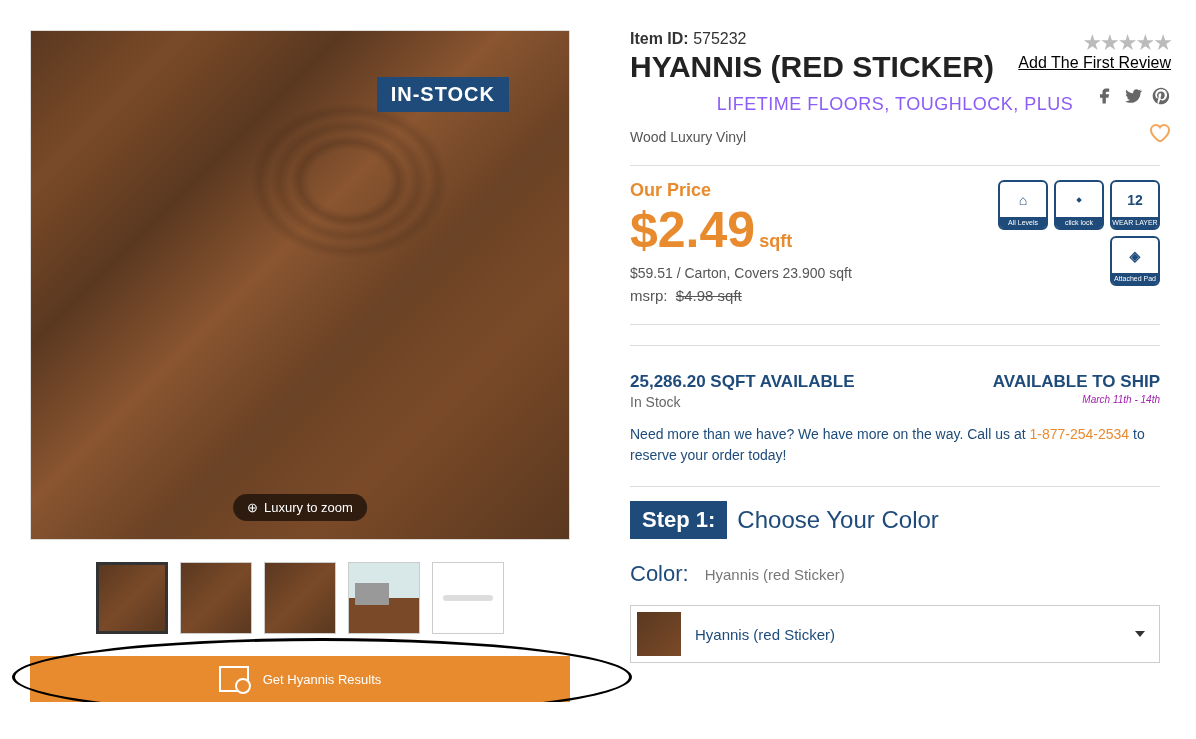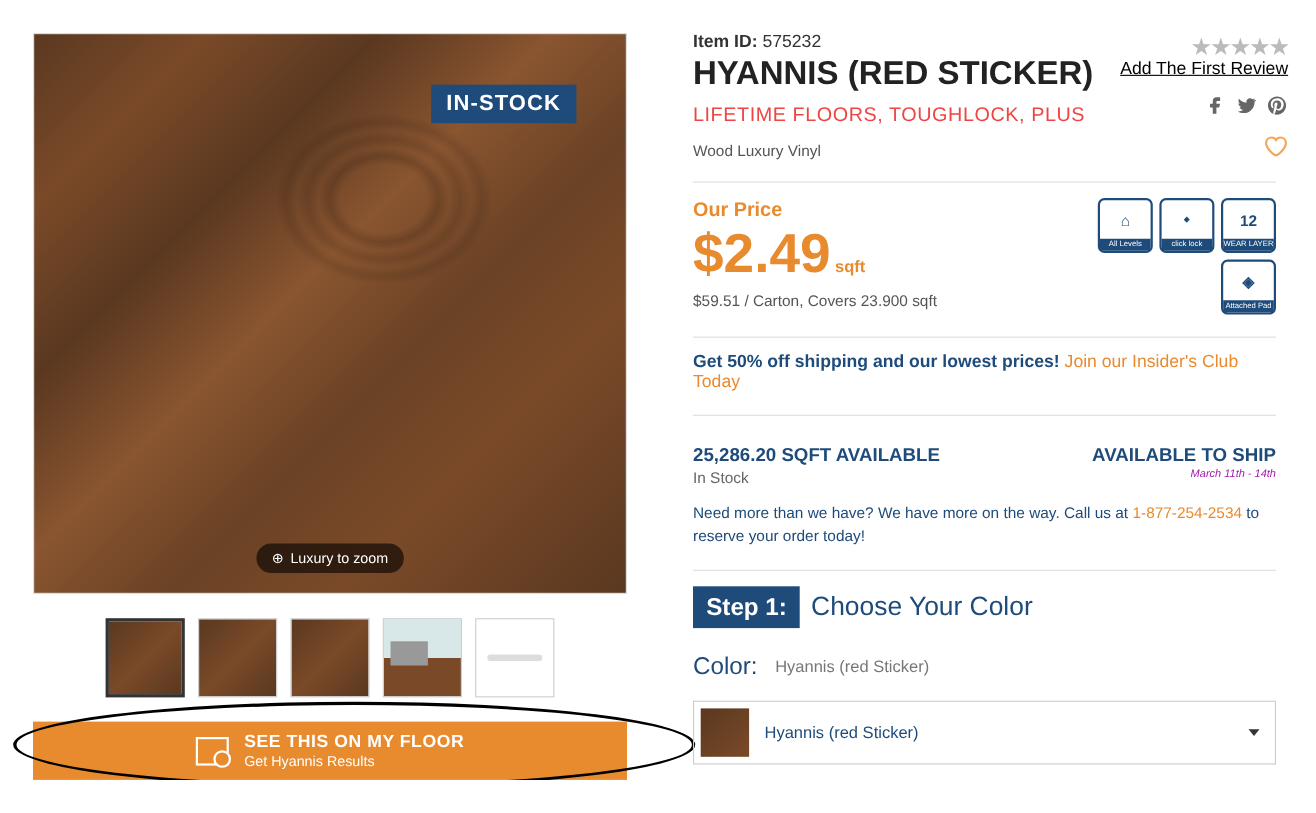--- a/index.html
+++ b/index.html
@@ -2,21 +2,21 @@
 <html><head>
 <meta charset="utf-8">
 <style>
 * { box-sizing: border-box; margin: 0; padding: 0; }
 body { font-family: "Helvetica Neue", Arial, sans-serif; color: #333; background: #fff; width: 1196px; }
 .container { display: flex; padding: 30px 30px 0 30px; gap: 60px; }
 .left-col { width: 540px; position: relative; }
 .right-col { width: 530px; }
 .product-image { width: 540px; height: 510px; position: relative; background: linear-gradient(135deg, #5a3820 0%, #7a4a28 15%, #5a3820 30%, #8a5530 45%, #6a4225 60%, #7a4a28 75%, #5a3820 100%); border: 1px solid #ddd; }
 .wood-swirl { position: absolute; top: 40px; right: 80px; width: 280px; height: 220px; border-radius: 50%; background: radial-gradient(ellipse, transparent 20%, rgba(0,0,0,0.15) 25%, transparent 30%, rgba(0,0,0,0.1) 35%, transparent 40%, rgba(0,0,0,0.1) 45%, transparent 50%); }
-.instock-badge { position: absolute; top: 46px; right: 45px; background: #1e4b7a; color: #fff; font-weight: bold; font-size: 20px; padding: 6px 14px; letter-spacing: 1px; }
+.instock-badge { position: absolute; top: 46px; right: 60px; background: #1e4b7a; color: #fff; font-weight: bold; font-size: 20px; padding: 6px 14px; letter-spacing: 1px; }
 .hover-zoom { position: absolute; bottom: 18px; left: 50%; transform: translateX(-50%); background: rgba(0,0,0,0.6); color: #fff; font-size: 13px; padding: 6px 14px; border-radius: 14px; display: flex; align-items: center; gap: 6px; }
 .hover-caption { text-align: center; font-size: 14px; color: #666; margin-top: 8px; }
 .thumbs { display: flex; gap: 12px; justify-content: center; margin-top: 22px; }
 .thumb { width: 72px; height: 72px; border: 1px solid #ccc; cursor: pointer; }
 .thumb.selected { border: 3px solid #333; }
 .thumb.wood { background: linear-gradient(135deg, #5a3820, #7a4a28, #5a3820); }
 .thumb.room { background: linear-gradient(180deg, #d8e8e8 50%, #7a4a28 50%); position: relative; }
 .thumb.room::after { content:""; position:absolute; left:6px; top:20px; width:34px; height:22px; background:#999; }
 .thumb.sample { background: #fff; display:flex; align-items:center; justify-content:center; }
 .thumb.sample::after { content:""; width:50px; height:6px; background:#ddd; border-radius:3px; }
@@ -24,34 +24,34 @@
 .cta-btn { width: 540px; background: #e88a2e; color: #fff; padding: 10px 0; display: flex; align-items: center; justify-content: center; gap: 14px; cursor: pointer; }
 .cta-icon { width: 30px; height: 26px; border: 2px solid #fff; position: relative; }
 .cta-icon::after { content:""; position:absolute; right:-4px; bottom:-4px; width:12px; height:12px; border:2px solid #fff; border-radius:50%; background:#e88a2e; }
 .cta-text-wrap { text-align: left; }
 .cta-line1 { font-size: 16px; font-weight: bold; letter-spacing: 0.5px; }
 .cta-line2 { font-size: 13px; }
 .circle-highlight { position:absolute; top:-18px; left:-18px; width:620px; height:78px; border:3px solid #000; border-radius:50%; pointer-events:none; }
 .item-id-row { font-size: 16px; }
 .item-id-label { font-weight: bold; }
 .product-title { font-size: 30px; font-weight: 700; margin-top: 2px; color:#222; }
-.brand-line { font-size: 18px; color: #ef4444; margin-top: 10px; letter-spacing: 0.5px; }
+.brand-line { font-size: 18px; color: #8b5cf6; margin-top: 10px; letter-spacing: 0.5px; text-align: center; }
 .category-line { font-size: 14px; color: #555; margin-top: 14px; }
 .top-right-col { position:absolute; top:30px; right:25px; text-align:right; }
 .stars { color: #bbb; font-size: 22px; letter-spacing: -2px; }
 .first-review { color: #000000; font-size: 16px; text-decoration: underline; display:block; margin-top:-2px; }
 .social-row { margin-top: 14px; display:flex; gap:8px; justify-content:flex-end; color:#666; }
 .social-row svg { width:20px; height:20px; fill:#666; cursor:pointer; }
 .heart { margin-top: 14px; display:flex; justify-content:flex-end; }
 .heart svg { width:24px; height:24px; fill:none; stroke:#f2a65a; stroke-width:2; cursor:pointer; }
 hr.sep { border:none; border-top:1px solid #ddd; margin: 20px 0 14px; }
 .price-row { display:flex; justify-content:space-between; align-items:flex-start; }
 .our-price-label { color:#e88a2e; font-size:18px; font-weight:bold; }
 .big-price { color:#e88a2e; font-size:50px; font-weight:bold; display:flex; align-items:baseline; }
-.big-price .unit { font-size:15px; font-weight:bold; margin-left:4px; }
+.big-price .unit { font-size:18px; font-weight:bold; margin-left:4px; }
 .carton-line { font-size:14px; color:#555; margin-top:6px; }
 .msrp-line { font-size:15px; color:#555; margin-top:6px; }
 .msrp-line .strike { text-decoration: line-through; }
 .badges { display:flex; flex-wrap:wrap; gap:6px; width:170px; justify-content:flex-end; }
 .badge { width:50px; height:50px; border:2px solid #1e4b7a; border-radius:6px; background:#fff; display:flex; flex-direction:column; align-items:center; justify-content:center; }
 .badge-top { flex:1; display:flex; align-items:center; justify-content:center; color:#1e4b7a; font-size:14px; font-weight:bold; }
 .badge-bot { background:#1e4b7a; color:#fff; font-size:7px; width:100%; text-align:center; padding:2px 0; border-radius:0 0 3px 3px; }
 .promo-line { font-size:16px; margin-top:14px; }
 .promo-line .bold { font-weight:bold; color:#1e4b7a; }
 .promo-line .join { color:#e88a2e; }
@@ -112,21 +112,20 @@
       <div class="thumb wood selected"></div>
       <div class="thumb wood"></div>
       <div class="thumb wood"></div>
       <div class="thumb room"></div>
       <div class="thumb sample"></div>
     </div>
     <div class="cta-wrap">
       <div class="cta-btn">
         <div class="cta-icon"></div>
         <div class="cta-text-wrap">
-          <div class="cta-line1">SEE THIS ON MY FLOOR</div>
           <div class="cta-line2">Get Hyannis Results</div>
         </div>
       </div>
       <div class="circle-highlight"></div>
     </div>
   </div>
 
   <div class="right-col">
     <div class="item-id-row">
       <span class="item-id-label">Item ID:</span>
@@ -139,20 +138,23 @@
     <hr class="sep">
 
     <div class="price-row">
       <div>
         <div class="our-price-label">Our Price</div>
         <div class="big-price">
           <span>$2.49</span>
             <span class="unit">sqft</span>
         </div>
         <div class="carton-line">$59.51 / Carton, Covers 23.900 sqft</div>
+        <div class="msrp-line">
+          <span>msrp:</span>&nbsp;&nbsp;<span class="strike">$4.98 sqft</span>
+        </div>
       </div>
       <div class="badges">
         <div class="badge">
             <div class="badge-top">⌂</div>
             <div class="badge-bot">All Levels</div>
           </div>
         <div class="badge">
             <div class="badge-top">⬩</div>
             <div class="badge-bot">click lock</div>
           </div>
@@ -162,24 +164,20 @@
           </div>
         <div class="badge">
             <div class="badge-top">◈</div>
             <div class="badge-bot">Attached Pad</div>
           </div>
       </div>
     </div>
 
     <hr class="sep">
 
-    <div class="promo-line">
-      <span class="bold">Get 50% off shipping and our lowest prices!</span>
-      <a class="join">Join our Insider's Club Today</a>
-    </div>
 
     <hr class="sep">
 
     <div class="avail-row">
       <div class="avail-left">
         <div class="t1">25,286.20 SQFT AVAILABLE</div>
         <div class="t2">In Stock</div>
       </div>
       <div class="avail-right">
         <div class="t1">AVAILABLE TO SHIP</div>

